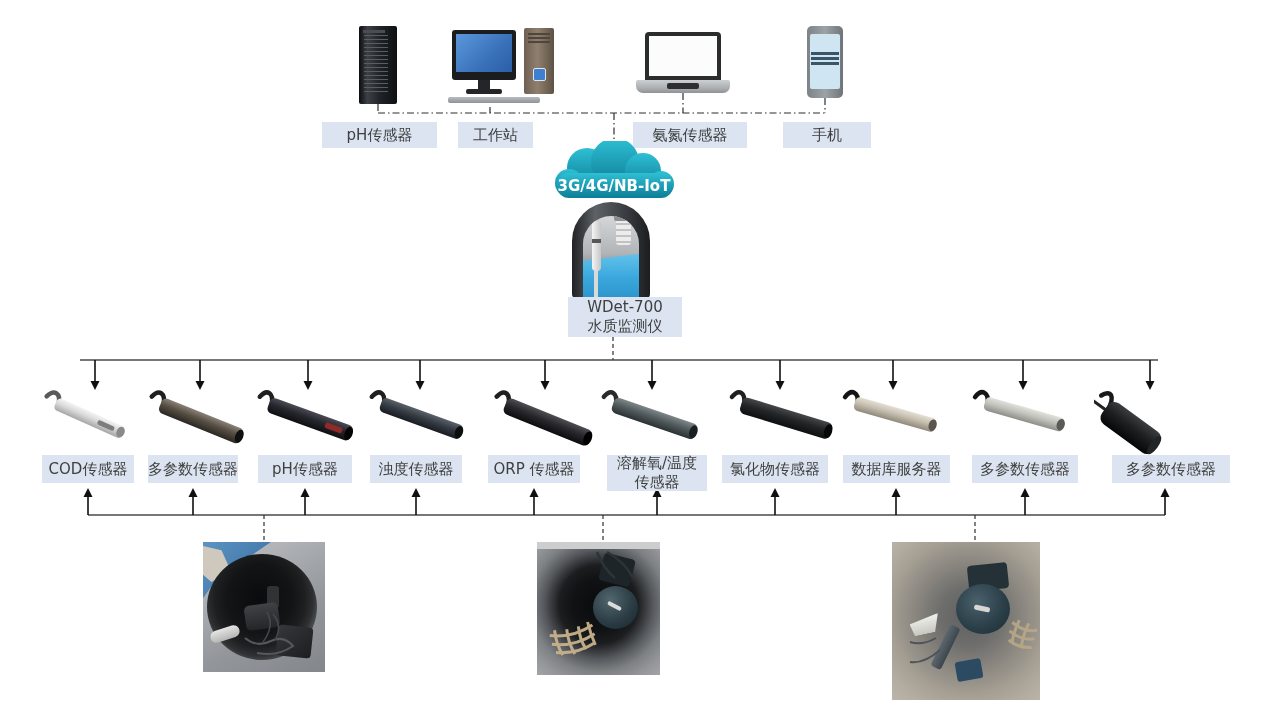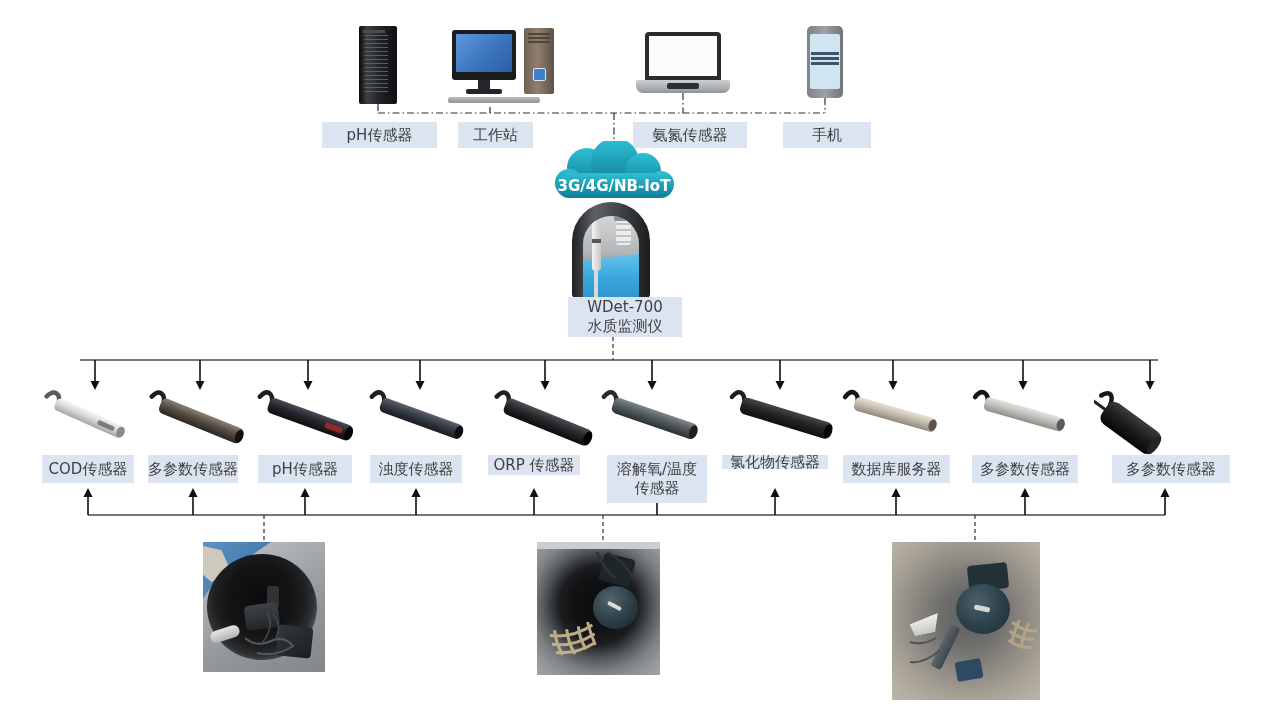--- a/index.html
+++ b/index.html
@@ -270,58 +270,58 @@
       </linearGradient>
         </defs>
       <g transform="translate(12,14) rotate(22)">
 
         <path d="M-3 4 C 1 -6, 9 -5, 11 8.5" fill="none" stroke="#1f1f1f" stroke-width="4.5" stroke-linecap="round"></path>
         <rect x="8" y="0" width="92" height="17" rx="5.4" fill="url(#sg4)"></rect>
 
         <ellipse cx="97" cy="8.5" rx="4" ry="7.1" fill="#000000"></ellipse>
       </g>
     </svg></div>
-    <div class="lbl" style="left:488px;top:455px;width:92px;height:20px">ORP 传感器</div>
+    <div class="lbl" style="left:488px;top:455px;width:92px;height:28px">ORP 传感器</div>
     <div class="abs" style="left:596px;top:380px;width:130px;height:78px">
     <svg width="130" height="78" viewBox="0 0 130 78">
       <defs>
           <linearGradient id="sg5" x1="0" y1="0" x2="0" y2="1">
         <stop offset="0" stop-color="#7e8688"></stop>
             <stop offset="0.45" stop-color="#525b5d"></stop>
             <stop offset="1" stop-color="#2b3234"></stop>
       </linearGradient>
         </defs>
       <g transform="translate(12,14) rotate(19)">
 
         <path d="M-3 4 C 1 -6, 9 -5, 11 8" fill="none" stroke="#2a2a2a" stroke-width="4.5" stroke-linecap="round"></path>
         <rect x="8" y="0" width="88" height="16" rx="5.1" fill="url(#sg5)"></rect>
 
         <ellipse cx="93" cy="8" rx="4" ry="6.7" fill="#1a2022"></ellipse>
       </g>
     </svg></div>
-    <div class="lbl" style="left:607px;top:455px;width:100px;height:48px">溶解氧/温度
+    <div class="lbl" style="left:607px;top:455px;width:100px;height:36px">溶解氧/温度
 传感器</div>
     <div class="abs" style="left:724px;top:380px;width:130px;height:78px">
     <svg width="130" height="78" viewBox="0 0 130 78">
       <defs>
           <linearGradient id="sg6" x1="0" y1="0" x2="0" y2="1">
         <stop offset="0" stop-color="#46484a"></stop>
             <stop offset="0.45" stop-color="#232527"></stop>
             <stop offset="1" stop-color="#0e0f10"></stop>
       </linearGradient>
         </defs>
       <g transform="translate(12,14) rotate(17)">
 
         <path d="M-3 4 C 1 -6, 9 -5, 11 8.5" fill="none" stroke="#1f1f1f" stroke-width="4.5" stroke-linecap="round"></path>
         <rect x="8" y="0" width="94" height="17" rx="5.4" fill="url(#sg6)"></rect>
 
         <ellipse cx="99" cy="8.5" rx="4" ry="7.1" fill="#060707"></ellipse>
       </g>
     </svg></div>
-    <div class="lbl" style="left:722px;top:455px;width:106px;height:14px">氯化物传感器</div>
+    <div class="lbl" style="left:722px;top:455px;width:106px;height:28px">氯化物传感器</div>
     <div class="abs" style="left:837px;top:380px;width:130px;height:78px">
     <svg width="130" height="78" viewBox="0 0 130 78">
       <defs>
           <linearGradient id="sg7" x1="0" y1="0" x2="0" y2="1">
         <stop offset="0" stop-color="#e4dfd4"></stop>
             <stop offset="0.45" stop-color="#c6bfb0"></stop>
             <stop offset="1" stop-color="#8f897c"></stop>
       </linearGradient>
         </defs>
       <g transform="translate(12,14) rotate(16)">

